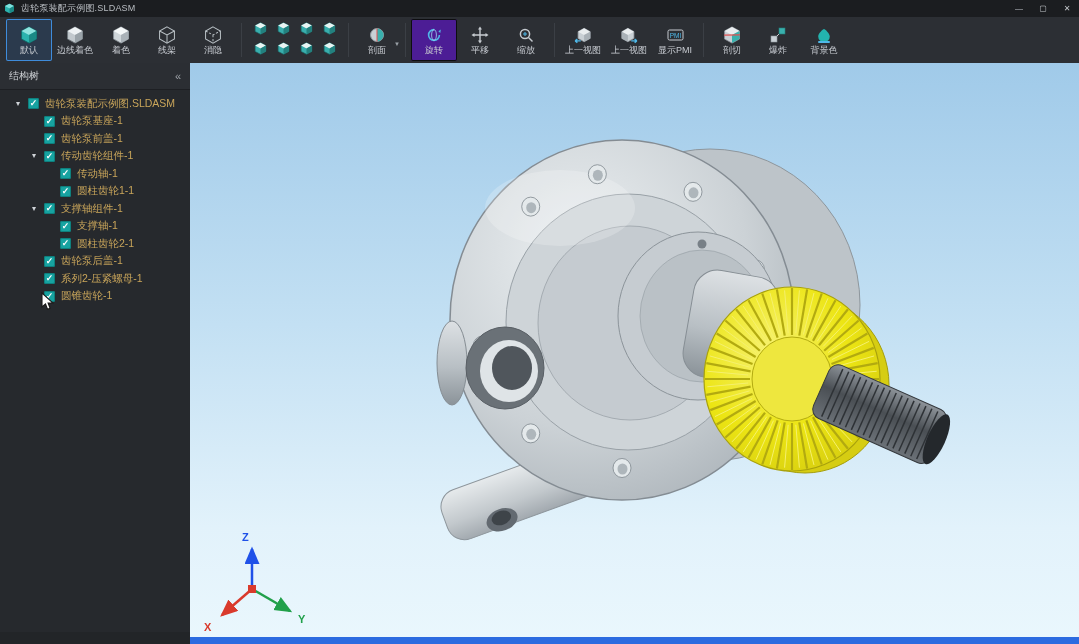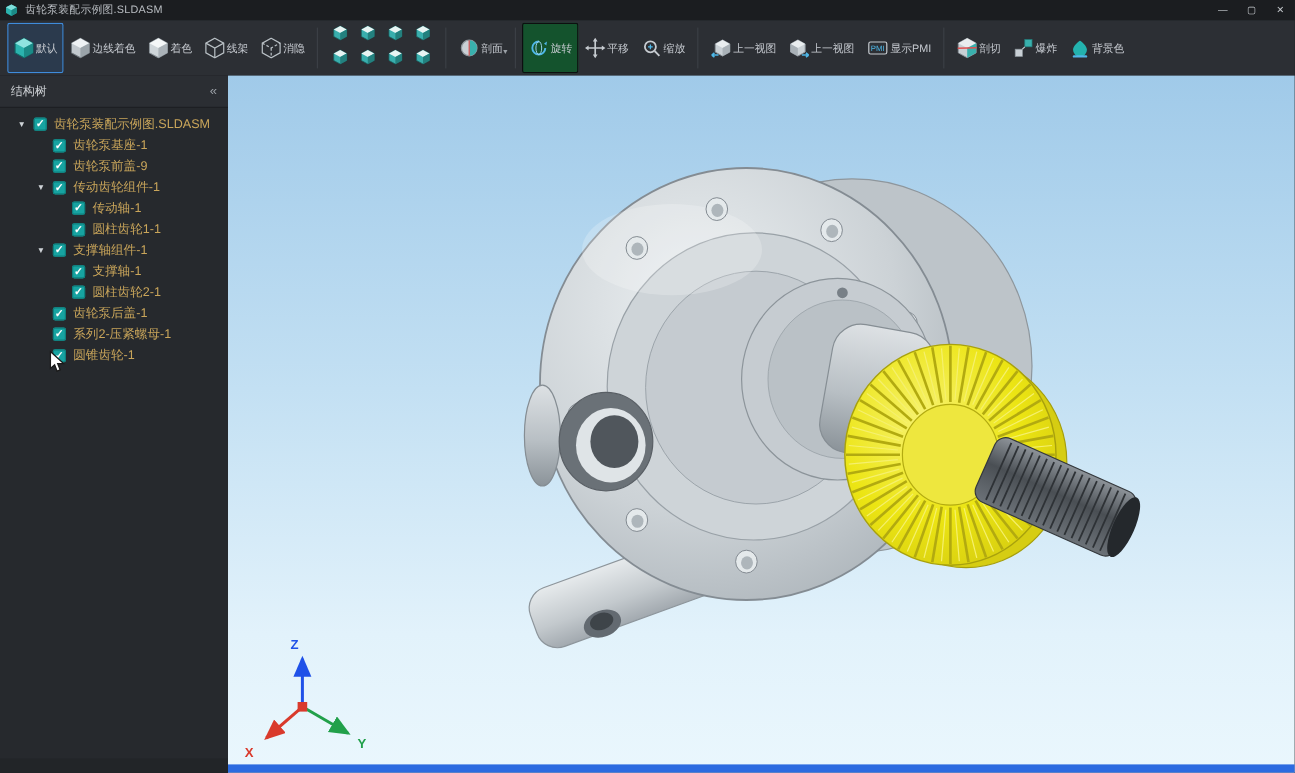--- a/index.html
+++ b/index.html
@@ -13,26 +13,26 @@
   .app-logo{width:12px;height:12px;margin-right:5px;display:flex;align-items:center;}
   .title-text{font-size:9px;color:#b9bdc2;letter-spacing:.2px;}
   .win-controls{margin-left:auto;display:flex;height:100%;}
   .win-btn{width:24px;height:100%;display:flex;align-items:center;justify-content:center;
     font-size:8px;color:#c3c7cb;cursor:default;}
   
   .toolbar{height:46px;background:#2c2f34;border-bottom:1px solid #191b1e;
     display:flex;align-items:center;padding:0 6px;}
   .tb-section{display:flex;align-items:center;height:100%;}
   .tb-right{margin-left:auto;}
-  .tb-btn{position:relative;display:flex;flex-direction:row;align-items:center;justify-content:center;
+  .tb-btn{position:relative;display:flex;flex-direction:column;align-items:center;justify-content:center;
     min-width:36px;height:40px;padding:1px 5px;border-radius:2px;gap:1px;}
   .tb-btn .tb-icon{height:19px;display:flex;align-items:center;justify-content:center;}
   .tb-btn .tb-label{font-size:9px;color:#c6cad0;white-space:nowrap;line-height:10px;}
   .tb-btn.selected{background:#2b3a4d;box-shadow:inset 0 0 0 1px #3f8cdb;}
-  .tb-btn.pressed{background:#14532d;box-shadow:inset 0 0 0 1px #0d0e10;}
+  .tb-btn.pressed{background:#4c1d95;box-shadow:inset 0 0 0 1px #0d0e10;}
   .tb-caret{position:absolute;right:0;bottom:14px;font-size:6px;color:#9aa0a6;}
   .mini-grid{display:grid;grid-auto-flow:column;grid-template-rows:repeat(2,19px);gap:1px 2px;margin:0 3px;}
   .mini-btn{width:21px;height:19px;display:flex;align-items:center;justify-content:center;border-radius:2px;}
   .sep{width:1px;height:34px;background:#3b3f45;margin:0 5px;flex:none;}
   
   .sidebar{position:absolute;left:0;top:63px;bottom:12px;width:190px;background:#26292d;
     border-right:1px solid #141619;}
   .sidebar-header{height:26px;display:flex;align-items:center;justify-content:space-between;
     padding:0 9px;font-size:10px;color:#cdd0d4;background:#2b2e33;border-bottom:1px solid #1d1f23;}
   .collapse-btn{color:#9da2a8;font-size:11px;}
@@ -298,21 +298,21 @@
         <span class="tree-label">齿轮泵装配示例图.SLDASM</span>
       </div>
       <div class="tree-row" style="padding-left: 32px;">
         <span class="tree-arrow"></span>
         <span class="tree-check">✓</span>
         <span class="tree-label">齿轮泵基座-1</span>
       </div>
       <div class="tree-row" style="padding-left: 32px;">
         <span class="tree-arrow"></span>
         <span class="tree-check">✓</span>
-        <span class="tree-label">齿轮泵前盖-9</span>
+        <span class="tree-label">齿轮泵前盖-1</span>
       </div>
       <div class="tree-row" style="padding-left: 32px;">
         <span class="tree-arrow">▾</span>
         <span class="tree-check">✓</span>
         <span class="tree-label">传动齿轮组件-1</span>
       </div>
       <div class="tree-row" style="padding-left: 48px;">
         <span class="tree-arrow"></span>
         <span class="tree-check">✓</span>
         <span class="tree-label">传动轴-1</span>

